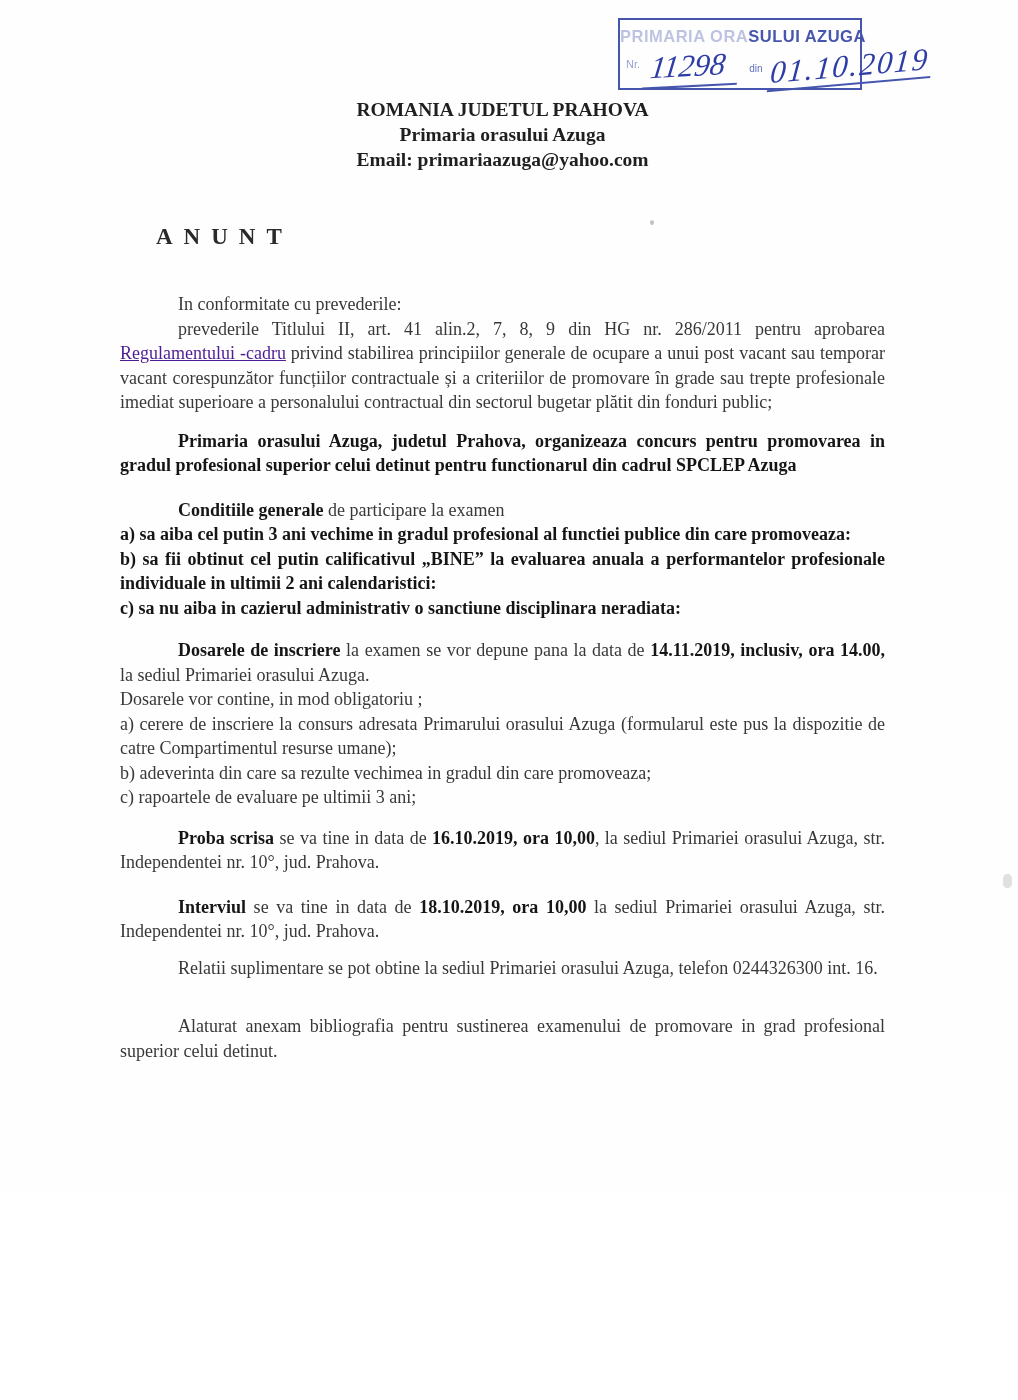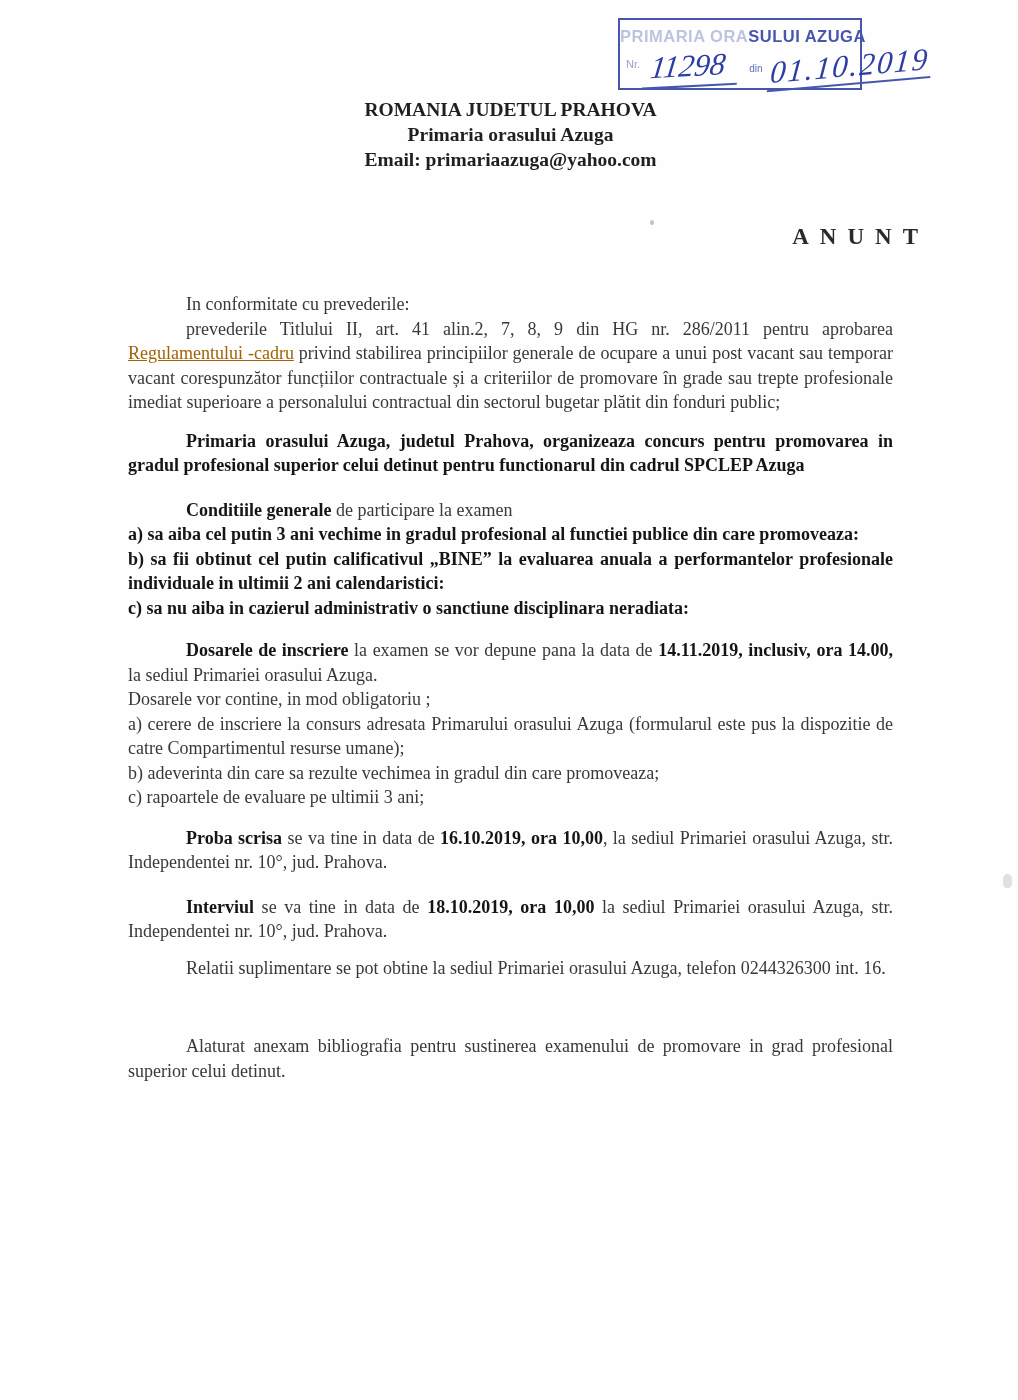--- a/index.html
+++ b/index.html
@@ -72,66 +72,66 @@
     transform: rotate(-5deg) skewX(-10deg);
     border-bottom: 2px solid #4656ae;
     padding: 0 2px 2px 2px;
     letter-spacing: 2px;
     margin-left: 1px;
   }
 
   
   .content {
     position: absolute;
-    left: 128px;
+    left: 120px;
     width: 765px;
     top: 0;
   }
   .header {
     margin-top: 97px;
     text-align: center;
     font-weight: bold;
     font-size: 19.5px;
     line-height: 25px;
     color: #1f1f1f;
   }
   .doc-title {
     margin: 52px 0 0 0;
     position: relative;
     left: 36px;
-    text-align: right;
+    text-align: left;
     font-size: 23px;
     font-weight: bold;
     letter-spacing: 11px;
     color: #2a2a2a;
   }
 
   .p {
     margin: 0;
     font-size: 18px;
     line-height: 24.5px;
     text-align: justify;
     color: #383838;
   }
   .indent { text-indent: 58px; }
   .b { font-weight: bold; color: #151515; }
   .bold-item { font-weight: bold; color: #151515; }
   .link {
     text-decoration: underline;
-    color: #a16207;
+    color: #4c1d95;
   }
 
   .mt-intro     { margin-top: 42px; }
   .mt-organiz   { margin-top: 14px; }
   .mt-conditii  { margin-top: 20px; }
   .mt-dosare    { margin-top: 18px; }
   .mt-proba     { margin-top: 16px; }
   .mt-interviu  { margin-top: 20px; }
   .mt-relatii   { margin-top: 12px; }
-  .mt-alaturat  { margin-top: 54px; }
+  .mt-alaturat  { margin-top: 34px; }
 
   
   .speck { position: absolute; border-radius: 50%; }
   .speck1 { left: 650px; top: 220px; width: 4px; height: 5px; background: #8e8e8e; opacity: .55; }
   .speck2 { left: 293px; top: 1203px; width: 5px; height: 4px; background: #9a9a9a; opacity: .5; }
   .speck3 { left: 1003px; top: 874px; width: 9px; height: 14px; background: #c2c2c2; opacity: .5; border-radius: 40%; }
 </style>
 </head>
 <body>
 

